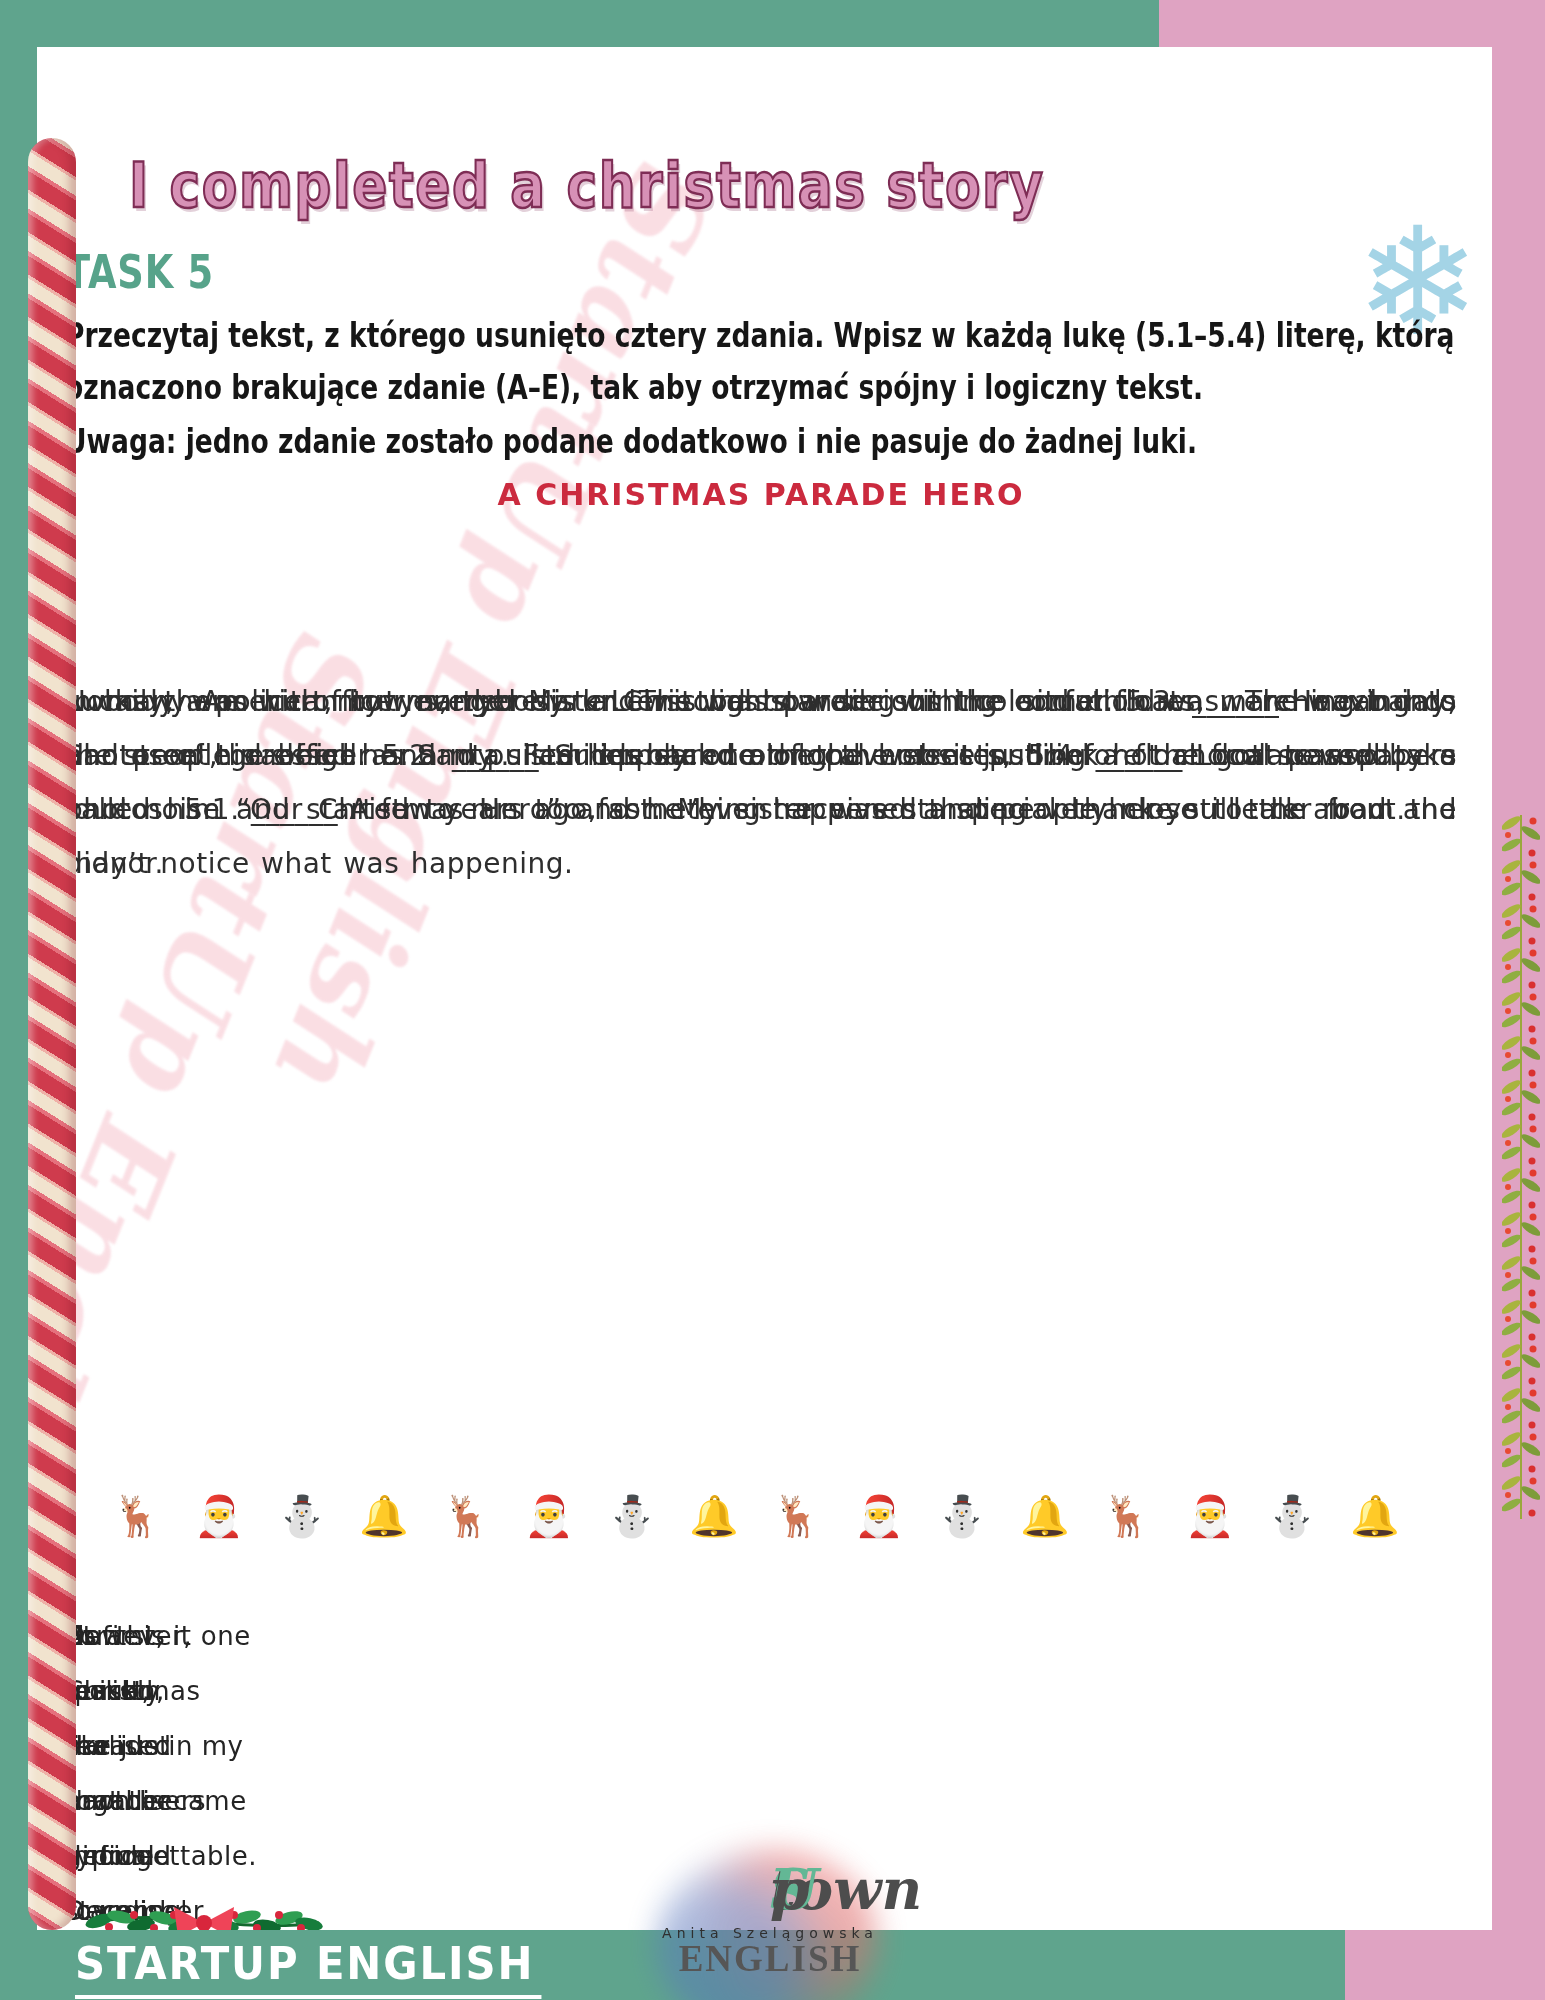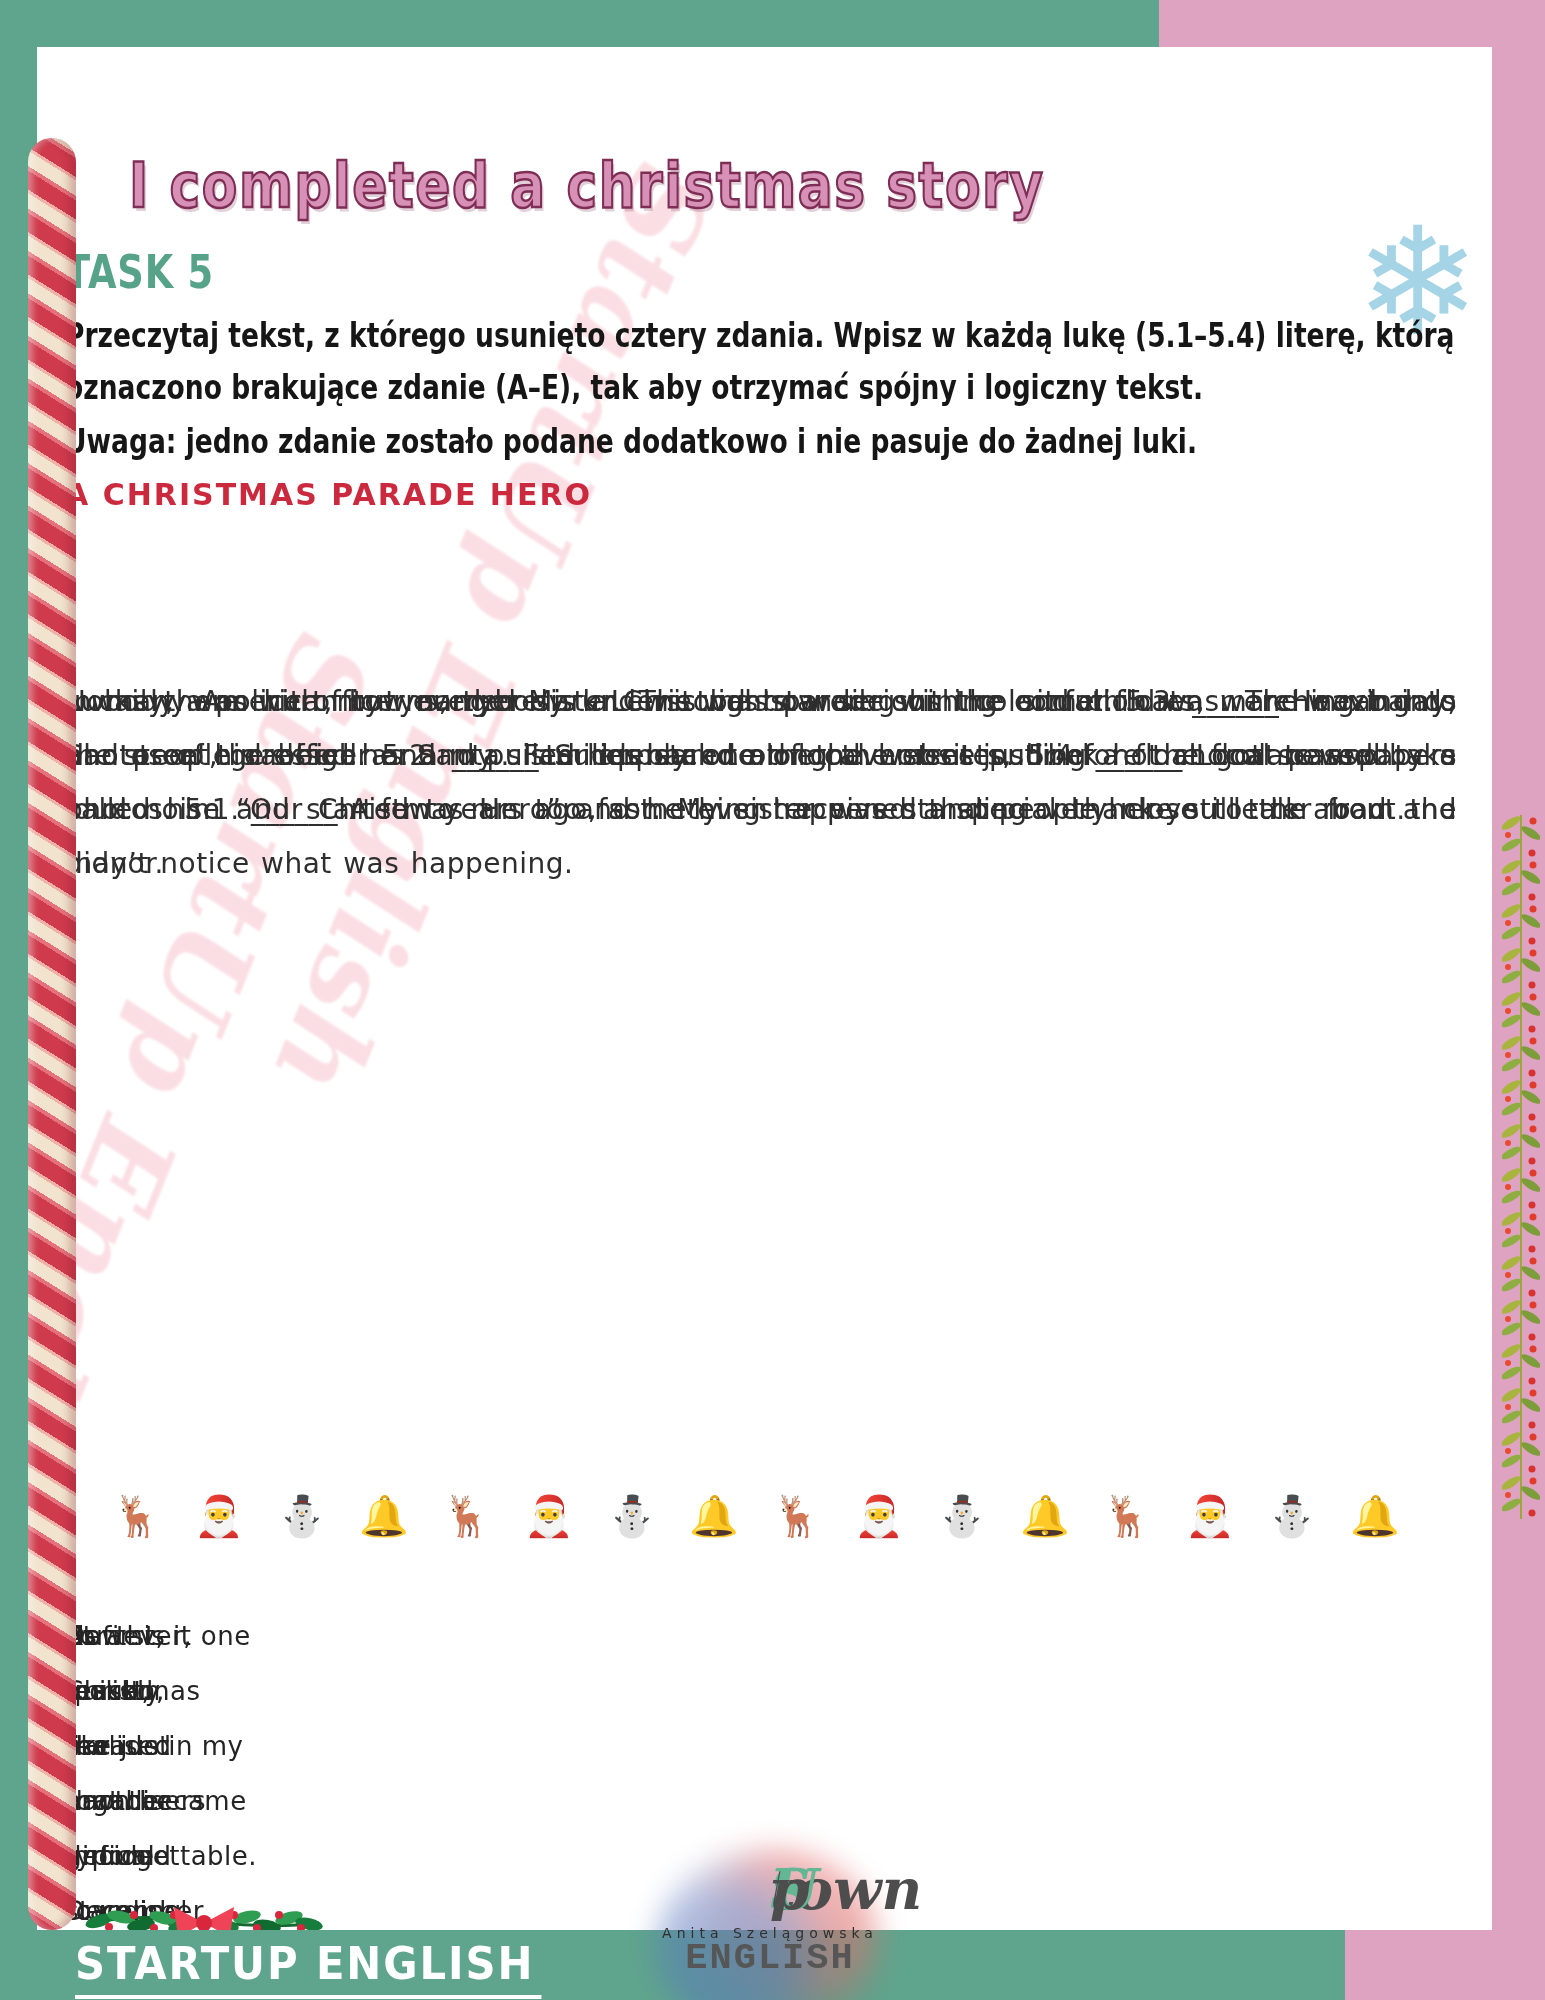--- a/index.html
+++ b/index.html
@@ -30,21 +30,21 @@
     text-shadow:3px 4px 0 rgba(126,45,85,.22);transform:scaleX(.82);transform-origin:left top;
     white-space:nowrap;z-index:2;}
   .snowflake{left:1318px;top:160px;font-size:150px;line-height:1;color:#a4d4e6;z-index:2;}
 
   .task-label{left:28px;top:198px;font-size:46px;font-weight:bold;color:#57a38a;
     transform:scaleX(.8);transform-origin:left top;letter-spacing:1px;z-index:2;}
   .instructions{left:28px;top:262px;width:1800px;font-size:34px;font-weight:bold;color:#161616;
     line-height:52px;transform:scaleX(.78);transform-origin:left top;z-index:2;}
   .instructions2{top:368px;}
 
-  .story-heading{left:28px;top:430px;width:1392px;font-size:30px;
+  .story-heading{left:28px;top:430px;width:1392px;text-align:center;font-size:30px;
     font-weight:bold;letter-spacing:2px;color:#cb2a3e;z-index:2;}
 
   .body-text{left:28px;top:628px;width:1392px;font-size:28px;color:#2e2e2e;z-index:2;}
   .body-text p{position:static;margin:0;line-height:54px;text-align:justify;
     letter-spacing:.5px;word-spacing:2px;}
 
   .emoji-row{left:28px;top:1446px;width:1392px;text-align:center;font-size:40px;
     letter-spacing:10px;z-index:2;}
 
   .options{left:28px;top:1562px;width:1392px;font-size:26px;color:#242424;z-index:2;}
@@ -70,21 +70,21 @@
       radial-gradient(circle at 65% 35%, rgba(230,110,110,.8) 0 32%, rgba(230,110,110,0) 62%),
       radial-gradient(circle at 60% 80%, rgba(80,140,120,.6) 0 30%, rgba(80,140,120,0) 60%);
     filter:blur(14px);opacity:.65;}
   .logo-script{left:0;top:18px;width:240px;font-family:"DejaVu Serif",serif;font-style:italic;
     font-weight:bold;font-size:56px;line-height:56px;white-space:nowrap;}
   .logo-script span{position:static;}
   .lg-green{color:#63b795;}
   .lg-gray{color:#4d4d4d;}
   .logo-author{left:0;top:82px;width:240px;font-size:14px;letter-spacing:5px;color:#2f2f2f;}
   .logo-word{left:0;top:94px;width:240px;font-size:37px;font-weight:bold;color:#565656;
-    letter-spacing:2px;font-family:Liberation Mono, monospace;}
+    letter-spacing:2px;font-family:Liberation Serif, serif;}
 </style>
 </head>
 <body>
 
 <div id="screen">
 
   <div class="pink-panel"></div>
   <div class="green-strip"></div>
 
   <div class="paper">

